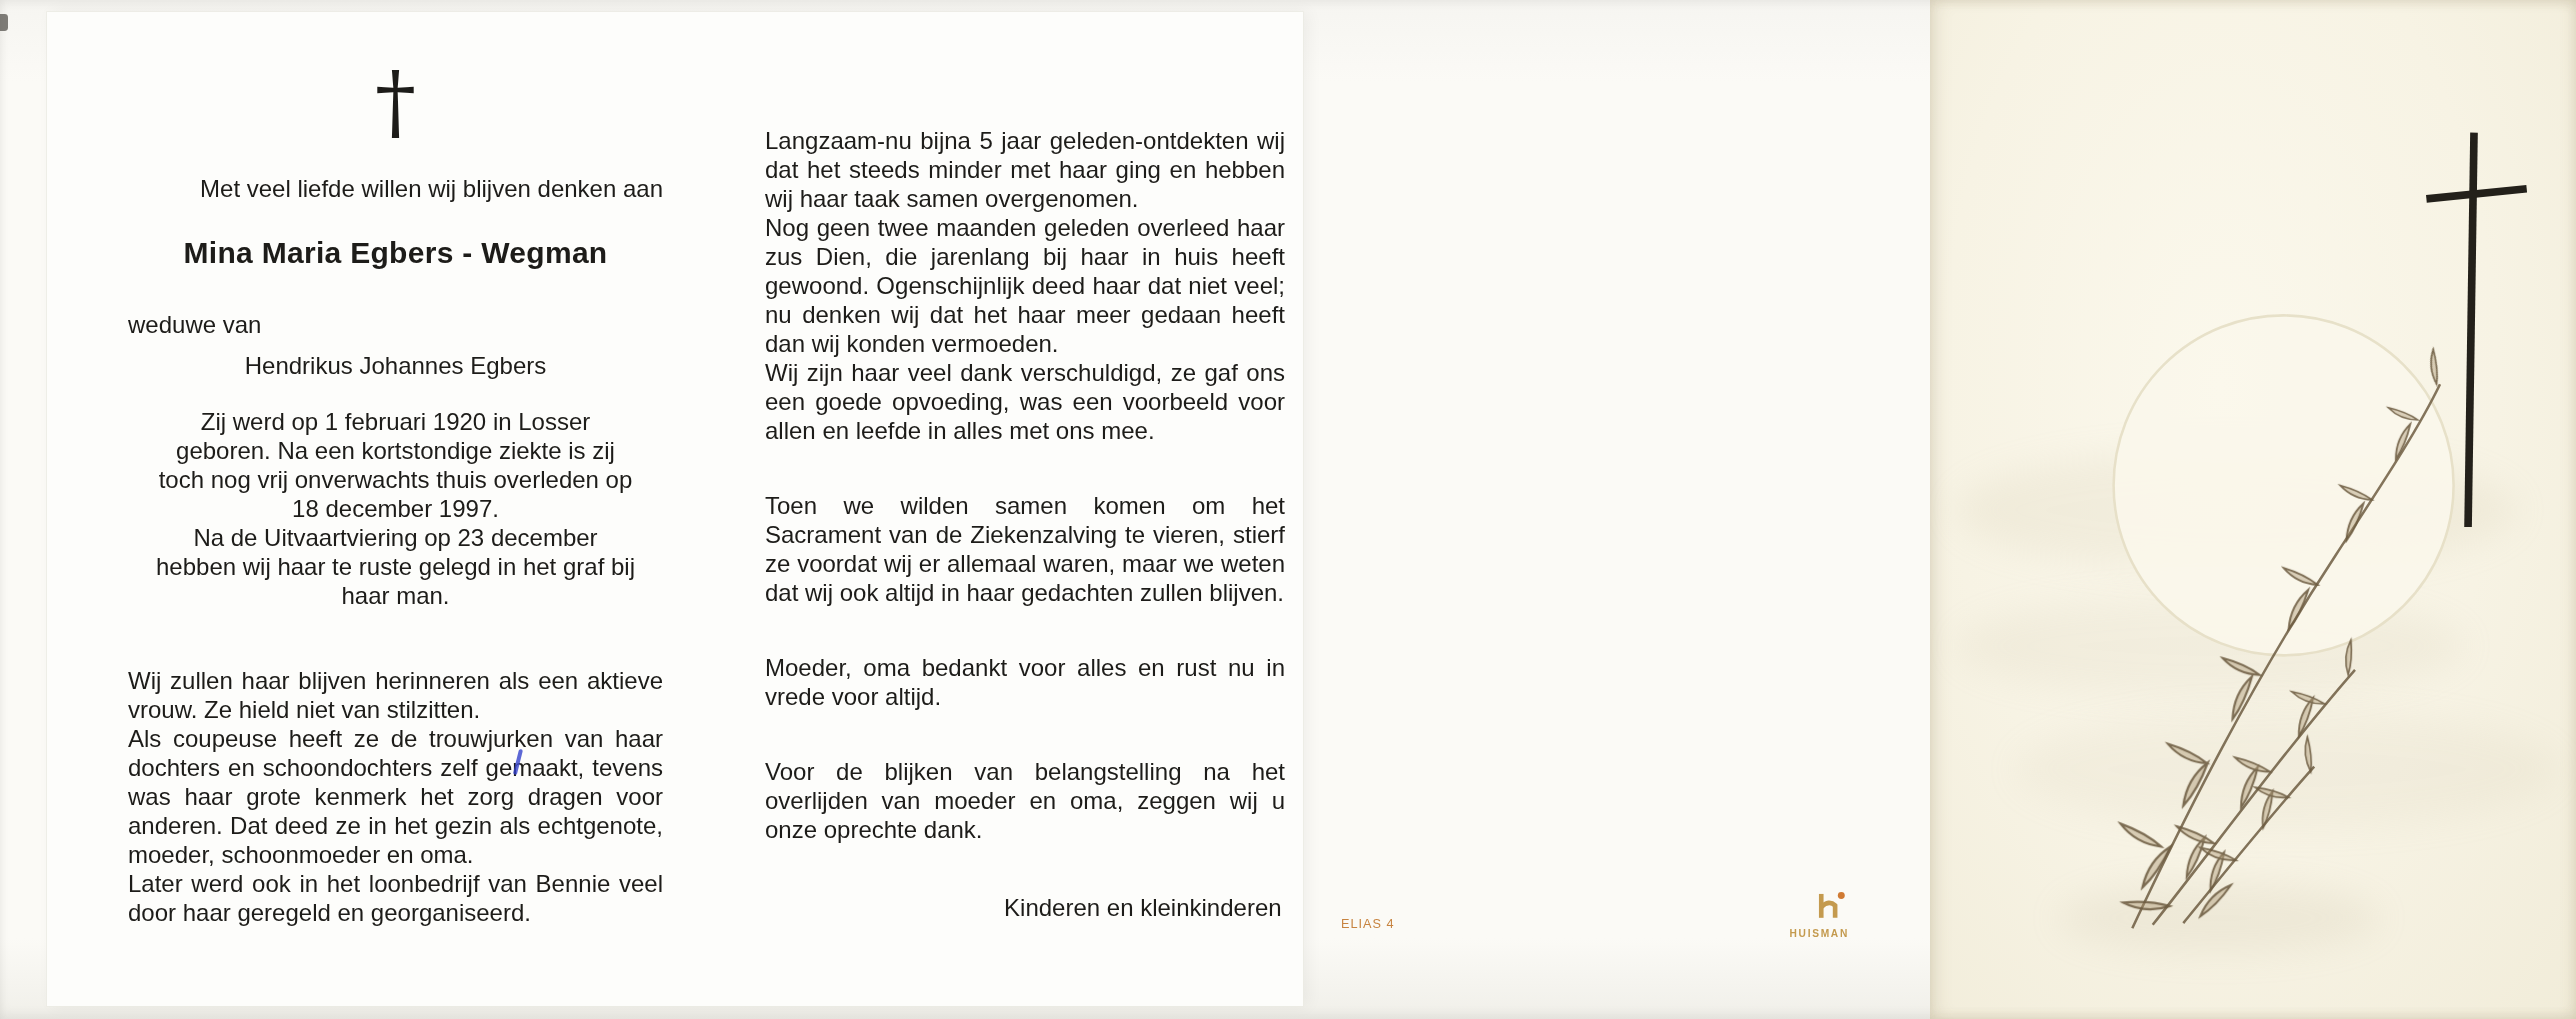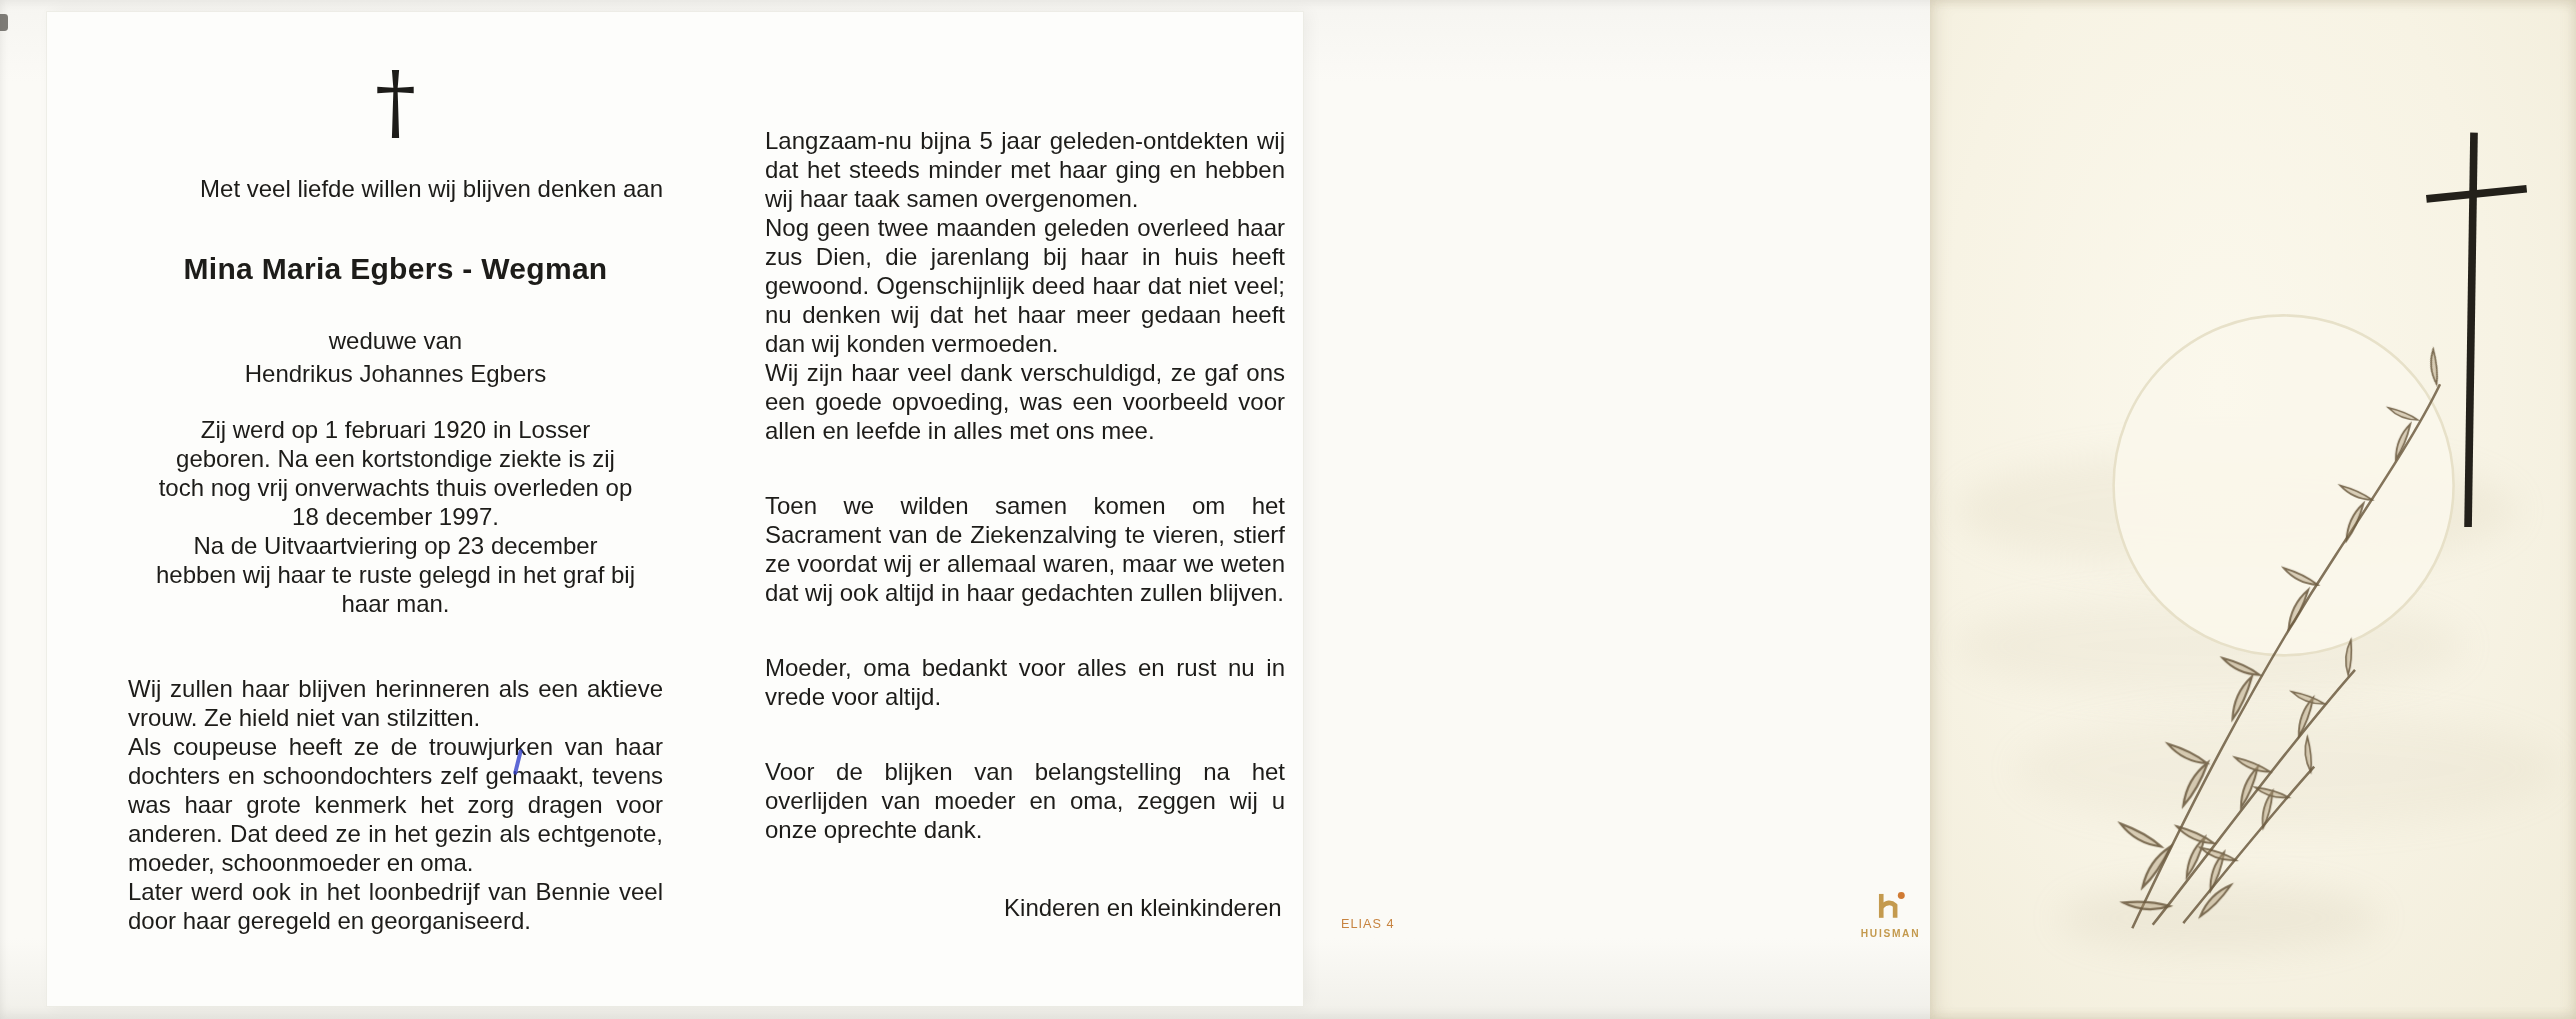--- a/index.html
+++ b/index.html
@@ -15,37 +15,37 @@
     position:absolute; left:47px; top:12px; width:1256px; height:994px;
     background:#fdfdfb;
     box-shadow: 0 0 0 0.8px #ecebe4, 5.1px 0 15.3px rgba(0,0,0,.05);
   }
   .col { position:absolute; font-size:24px; line-height:29px; color:#1d1c19; }
   .col1 { left:81px; top:49px; width:535px; }
   .col2 { left:718px; top:78px; width:520px;margin-top:36px; }
 
   .cross-glyph { text-align:center; font-family:"DejaVu Serif", serif; font-size:82px; line-height:1; font-weight:400; }
   .intro { text-align:right; margin:31px 0 0; }
-  .name  { text-align:center; font-size:30px; line-height:36px; font-weight:bold; letter-spacing:0.3px; margin:48px 0 0; }
-  .rel   { text-align:center; margin:39px 0 4px; }
+  .name  { text-align:center; font-size:30px; line-height:36px; font-weight:bold; letter-spacing:0.3px; margin:32px 0 0; }
+  .rel   { margin:39px 0 12px; }
   .rel2  { text-align:center; margin:1.7px 0 0; }
   .life  { text-align:center; white-space:pre-line; margin:27px 0 0; }
   .mem   { text-align:justify; margin:0; }
   .mem-first { margin-top:56px; }
 
   .col2 p { text-align:justify; margin:0; }
   .col2 .spaced { margin-top:46px; }
   .signature { text-align:right !important; margin-top:49px !important; padding-right:3.4px; }
 
   
   .imprint-elias {
     position:absolute; left:1341px; top:917px;
     font-size:12.7px; letter-spacing:1px; color:#c7833f;
   }
-  .printer-logo { position:absolute; left:1848px; top:887px; width:85px; text-align:center; color:#c49a4e; }
+  .printer-logo { position:absolute; left:1764px; top:887px; width:85px; text-align:right; color:#c49a4e; }
   .printer-logo .label { font-size:10.2px; font-weight:bold; letter-spacing:1.7px; margin-top:0.8px; }
 
   
   .card-right {
     position:absolute; left:1930px; top:0; width:646px; height:1020px;
     background: radial-gradient(ellipse at 45% 38%, #fbf8ec 0%, #f7f3e4 55%, #f1ecd9 100%);
     box-shadow: inset 8.5px 0 15.3px rgba(120,100,60,.10),
                 inset -6.8px 0 12px rgba(120,100,60,.07),
                 inset 0 -5.1px 10.2px rgba(120,100,60,.07),
                 inset 0 4.2px 8.5px rgba(120,100,60,.05);

